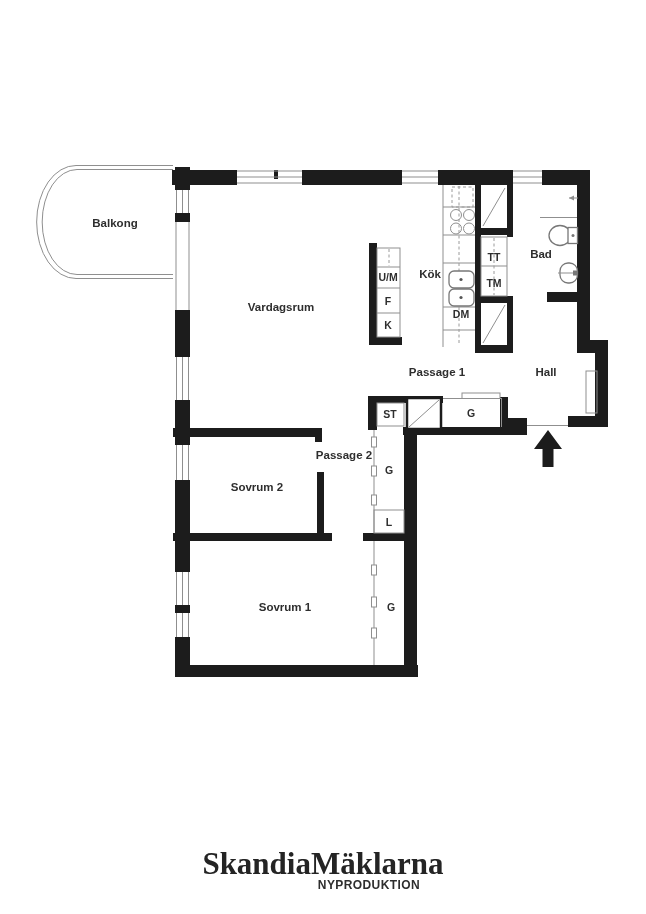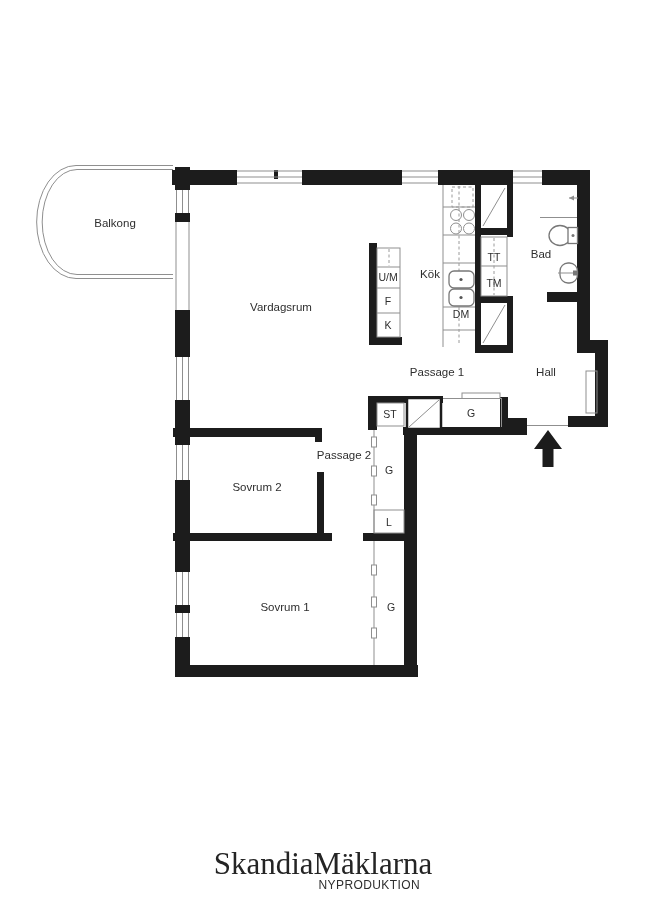--- a/index.html
+++ b/index.html
@@ -1,17 +1,17 @@
 <!DOCTYPE html>
 <html><head>
 <meta charset="utf-8">
 <style>
   html,body{margin:0;padding:0;background:#ffffff;}
   .page{position:relative;width:646px;height:914px;background:#ffffff;overflow:hidden;
-        font-family:"Liberation Sans",sans-serif;}
+        font-family:"Liberation Sans",sans-serif;font-weight:bold;}
   svg{position:absolute;left:0;top:0;}
   text{fill:#2e2e2e;font-family:"Liberation Sans",sans-serif;}
   .room-label{font-size:11.5px;}
   .small-label{font-size:10.5px;}
   .wall{fill:#1c1c1c;stroke:none;}
   .thin{stroke:#8f8f8f;stroke-width:1;fill:none;}
   .thinw{stroke:#8f8f8f;stroke-width:1;fill:#ffffff;}
   .fix{stroke:#777777;stroke-width:1.3;fill:#ffffff;}
   .dash{stroke:#9a9a9a;stroke-width:1;fill:none;stroke-dasharray:3 2.5;}
   .logo-name{font-family:"Liberation Serif",serif;font-size:31px;fill:#242424;}

